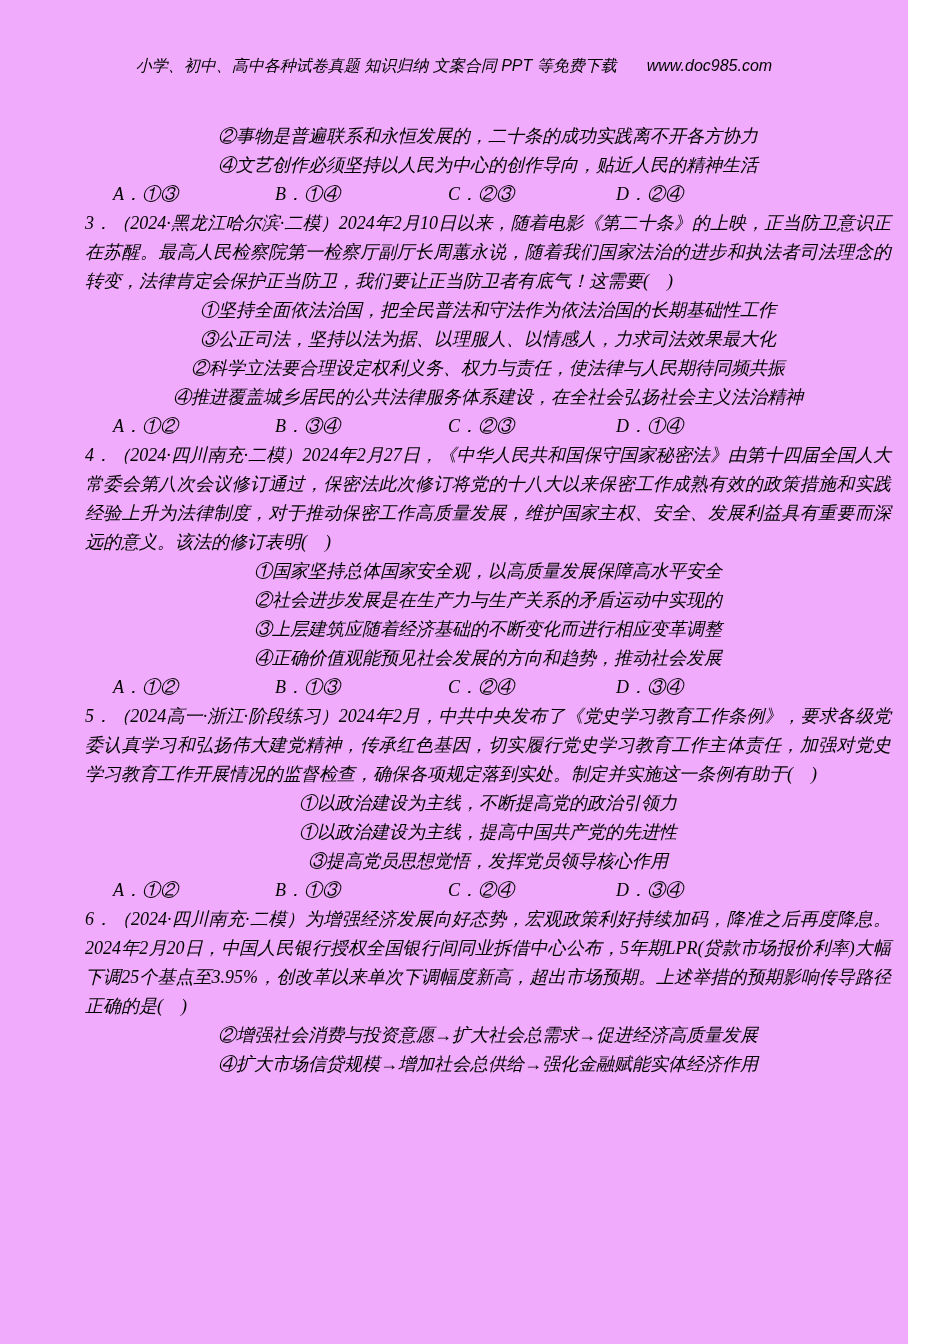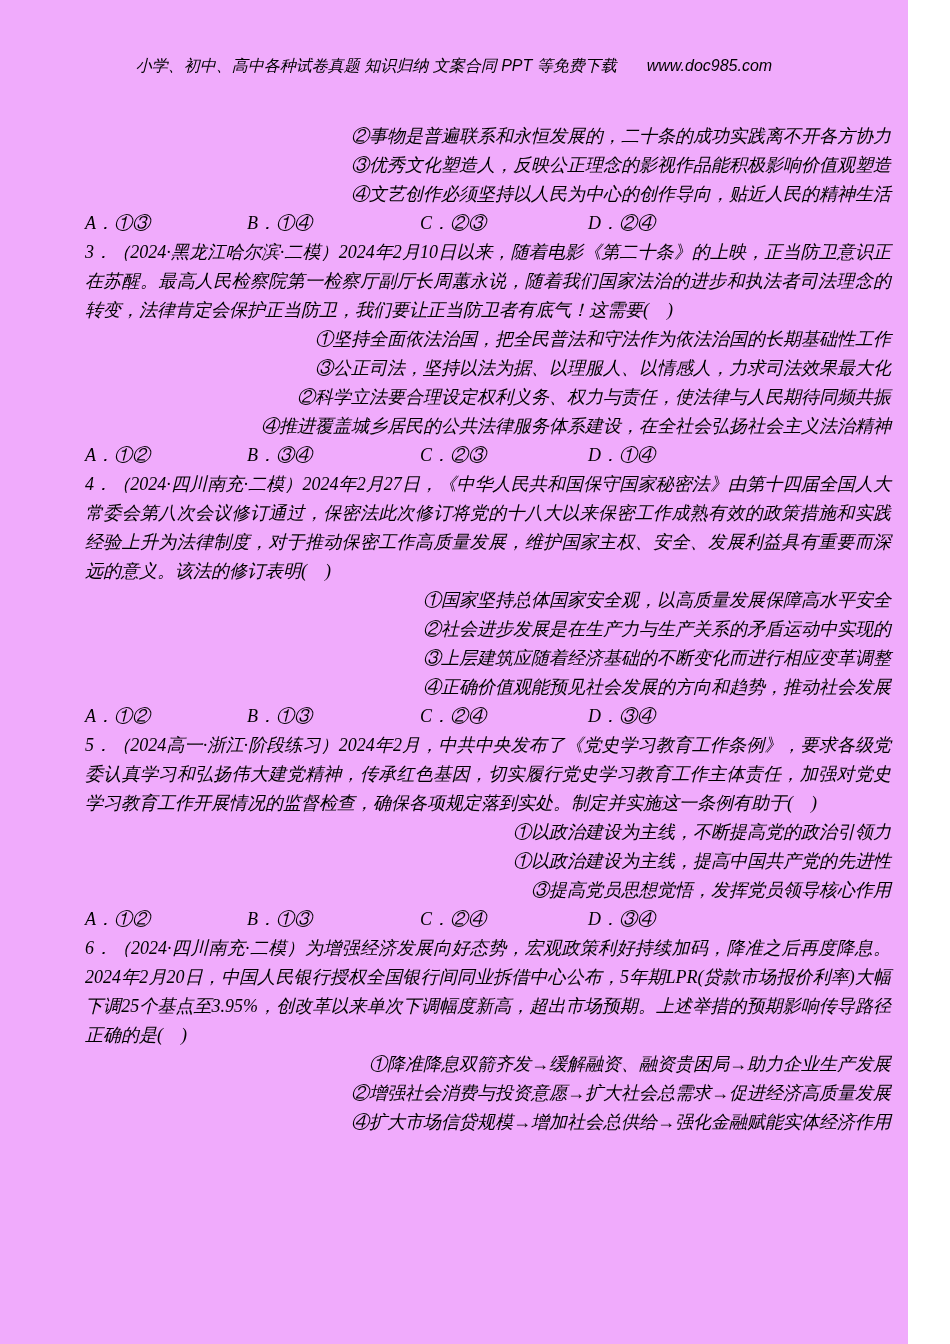--- a/index.html
+++ b/index.html
@@ -41,45 +41,45 @@
   }
   .content p {
     margin: 0;
     padding: 0;
   }
   .stem {
     text-align: justify;
     text-align-last: left;
   }
   .item {
-    text-align: right;
+    text-align: center;
   }
   .choices {
     display: flex;
     align-items: center;
+    margin-left: 28px;
   }
   .choices .col-a { width: 162px; }
   .choices .col-b { width: 173px; }
   .choices .col-c { width: 168px; }
   .choices .col-d { flex: 1; }
 </style>
 </head>
 <body>
 
 <div class="page">
 
   <div class="doc-header">
     <span class="hdr-text">小学、初中、高中各种试卷真题 知识归纳 文案合同 PPT 等免费下载</span><span class="hdr-url">www.doc985.com</span>
   </div>
 
   <div class="content">
 
     <section>
       <p class="item">②事物是普遍联系和永恒发展的，二十条的成功实践离不开各方协力</p>
-      <p class="item">③优秀文化塑造人，反映公正理念的影视作品能积极影响价值观塑造</p>
       <p class="item">④文艺创作必须坚持以人民为中心的创作导向，贴近人民的精神生活</p>
       <div class="choices">
         <span class="col-a">A．①③</span>
         <span class="col-b">B．①④</span>
         <span class="col-c">C．②③</span>
         <span class="col-d">D．②④</span>
       </div>
     </section>
 
     <section>
@@ -118,19 +118,18 @@
       <div class="choices">
         <span class="col-a">A．①②</span>
         <span class="col-b">B．①③</span>
         <span class="col-c">C．②④</span>
         <span class="col-d">D．③④</span>
       </div>
     </section>
 
     <section>
       <p class="stem">6．（2024·四川南充·二模）为增强经济发展向好态势，宏观政策利好持续加码，降准之后再度降息。2024年2月20日，中国人民银行授权全国银行间同业拆借中心公布，5年期LPR(贷款市场报价利率)大幅下调25个基点至3.95%，创改革以来单次下调幅度新高，超出市场预期。上述举措的预期影响传导路径正确的是(　)</p>
-      <p class="item">①降准降息双箭齐发→缓解融资、融资贵困局→助力企业生产发展</p>
       <p class="item">②增强社会消费与投资意愿→扩大社会总需求→促进经济高质量发展</p>
       <p class="item">④扩大市场信贷规模→增加社会总供给→强化金融赋能实体经济作用</p>
     </section>
 
   </div>
 </div>
 
 </body></html>

